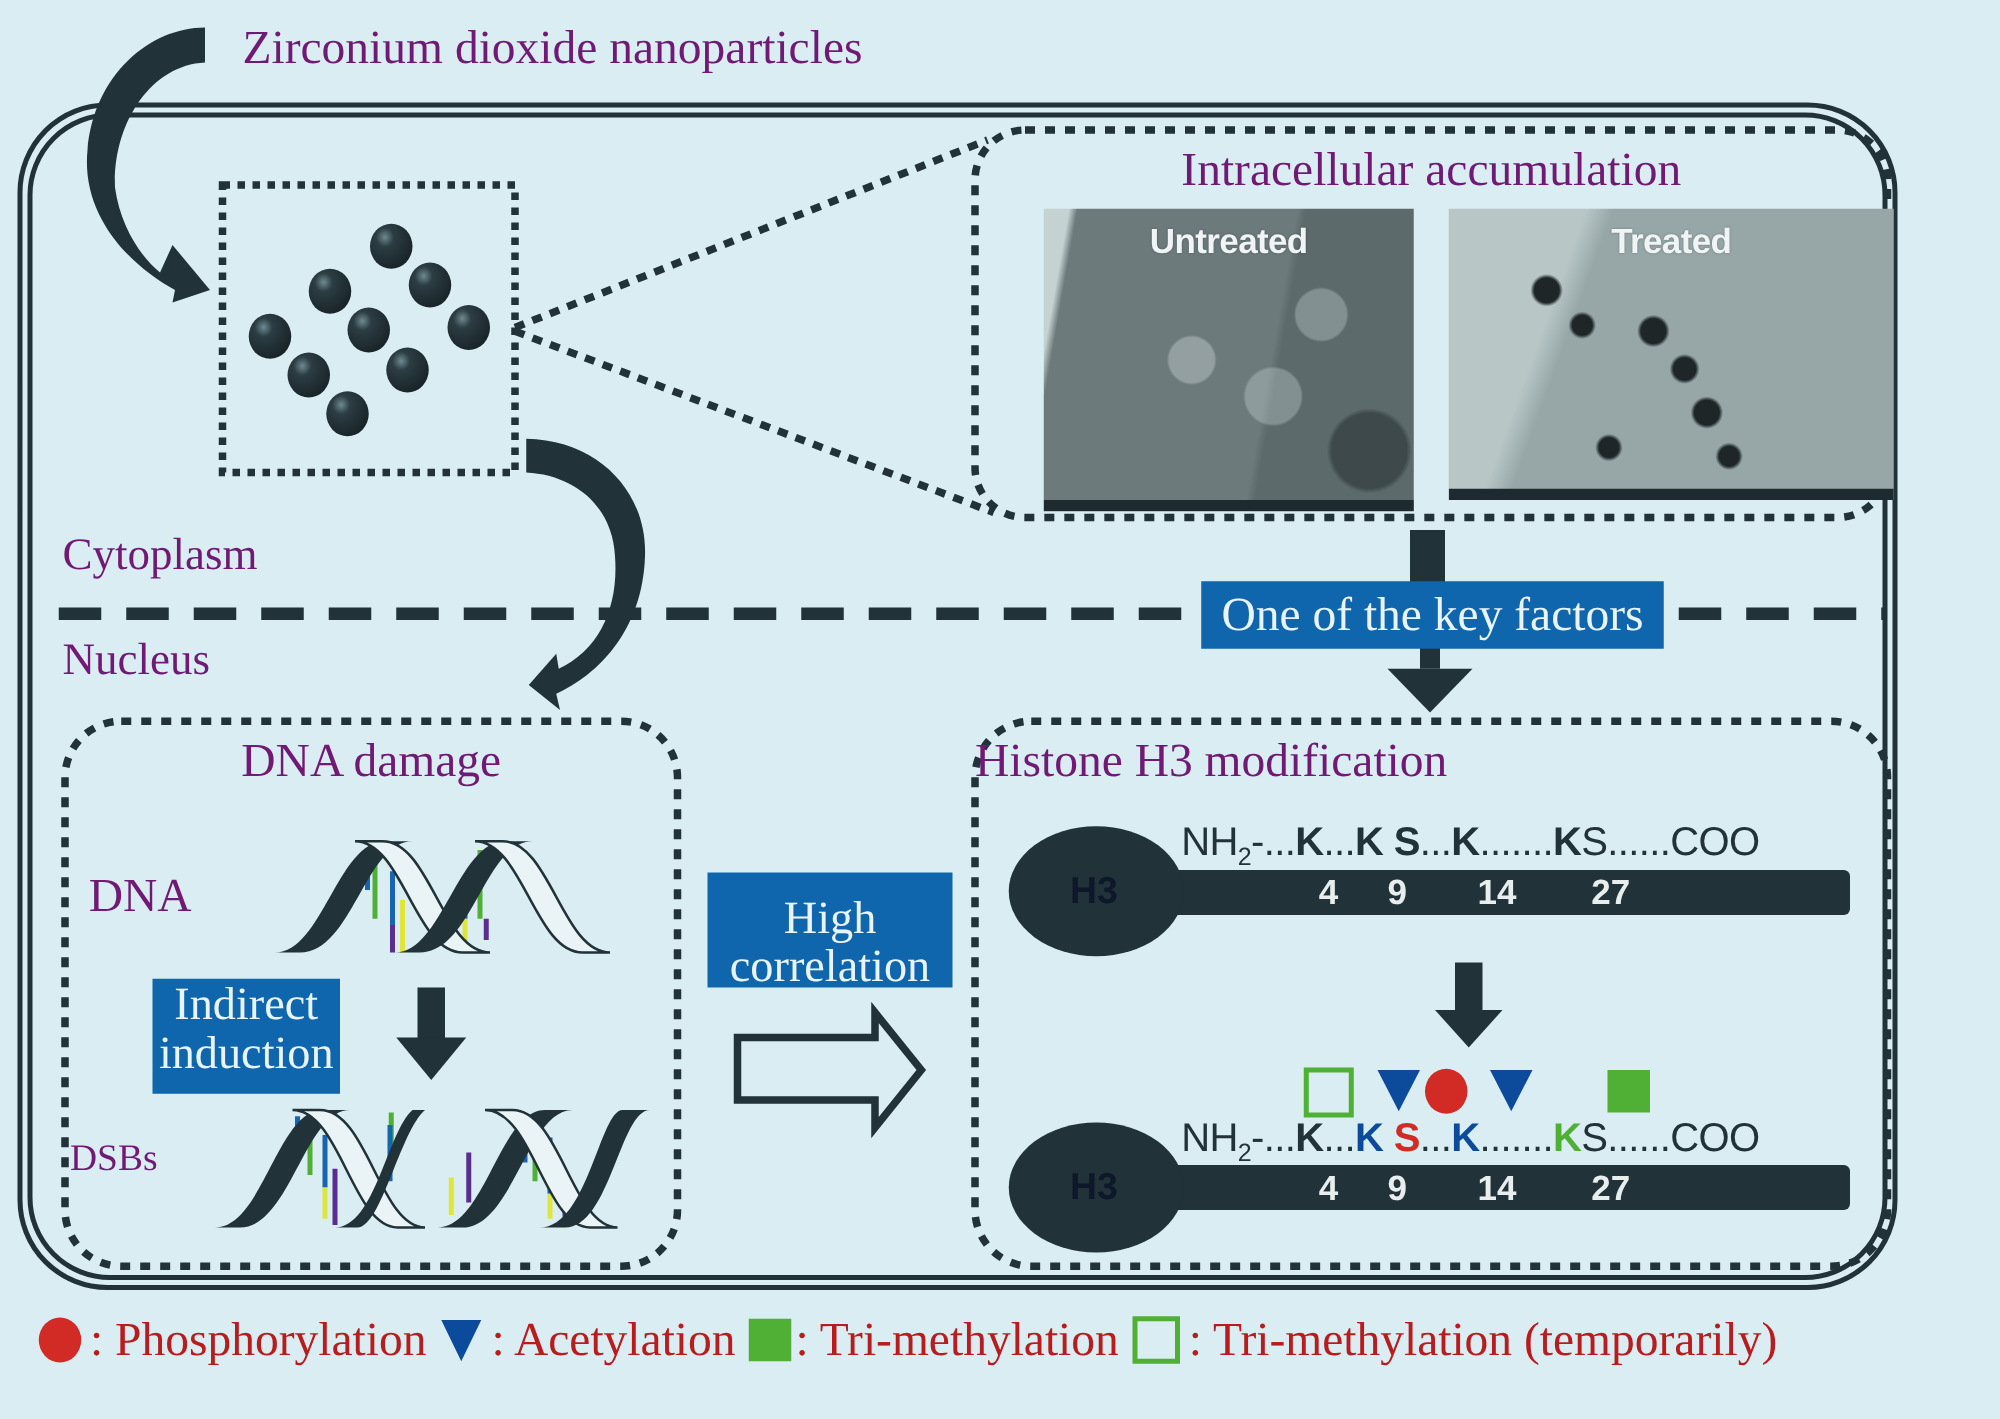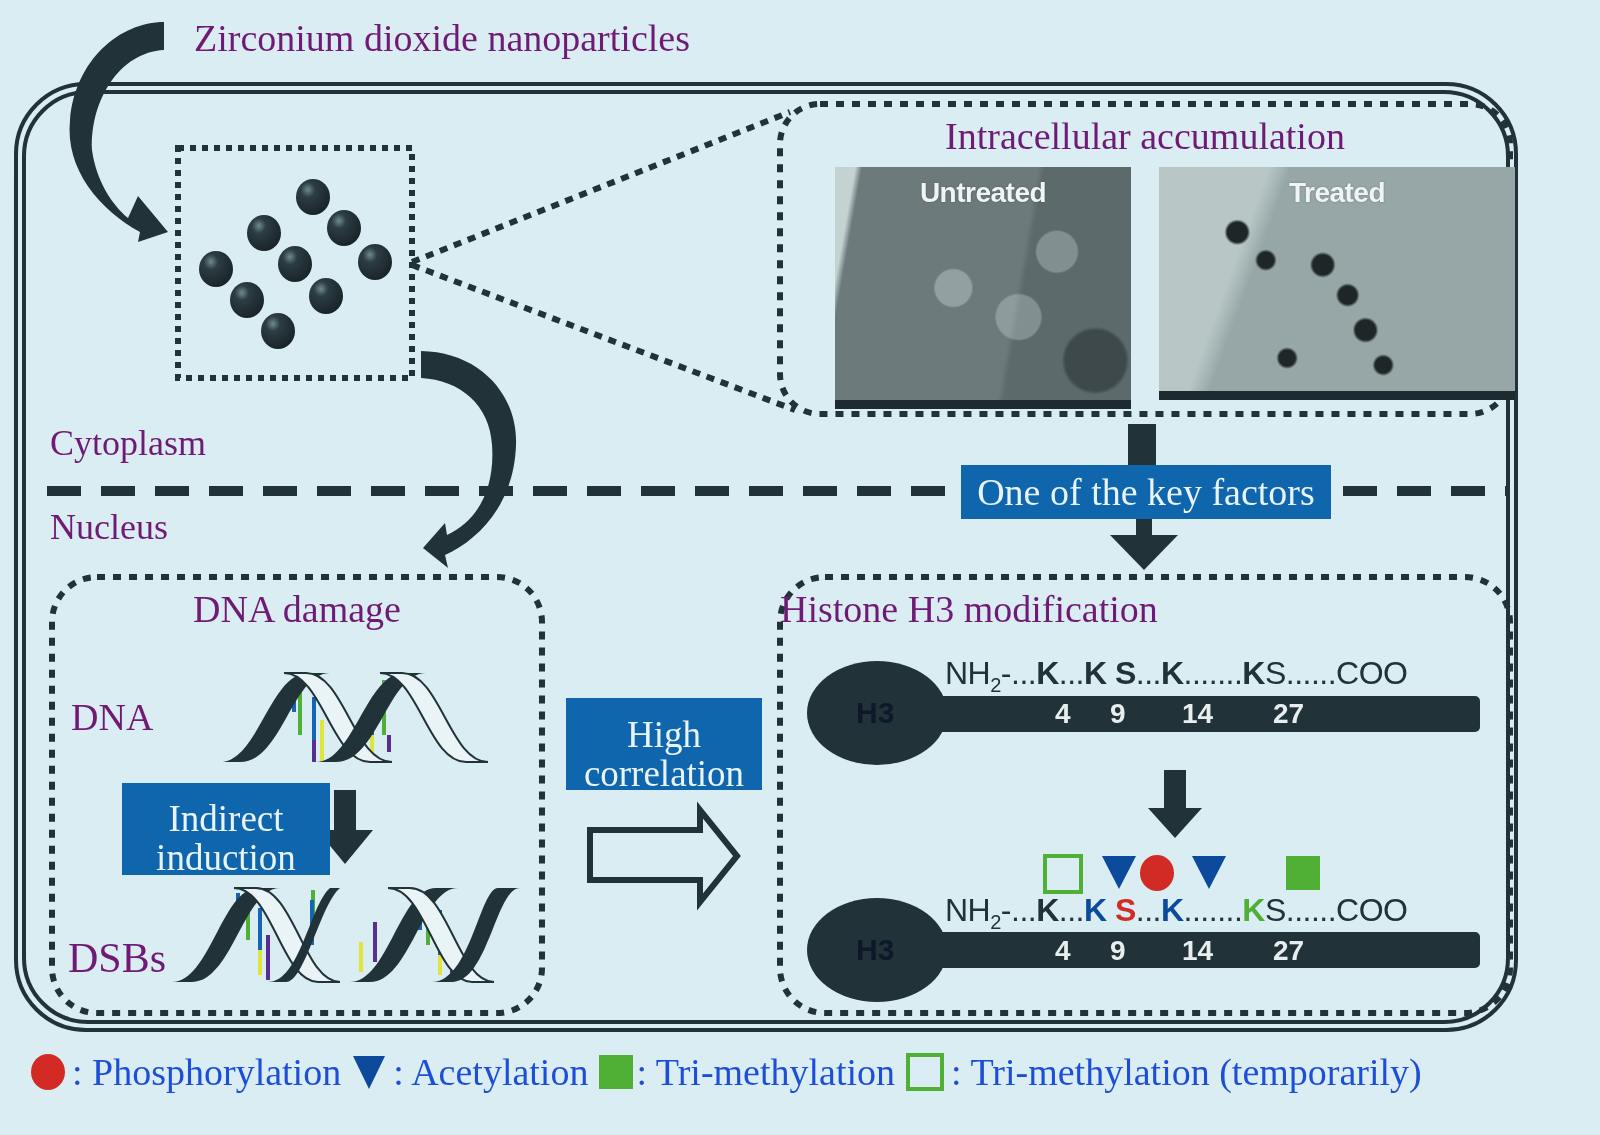--- a/index.html
+++ b/index.html
@@ -60,21 +60,21 @@
     position: absolute;
     font-family: "Liberation Sans", sans-serif;
     font-weight: bold;
     color: #0f172a;
     font-size: 30px;
   }
   .legend {
     position: absolute; left: 30px; top: 1050px;
     display: flex; align-items: center;
     font-family: "Liberation Serif", serif;
-    font-size: 38px; color: #1d4ed8;
+    font-size: 38px; color: #b91c1c;
     white-space: nowrap;
   }
   .legend .item { display: flex; align-items: center; margin-right: 10px; }
   .legend .txt { margin-left: 6px; }
 </style>
 </head>
 <body>
 
 <svg class="abs" width="1600" height="1135" style="left:0;top:0;">
 
@@ -232,22 +232,22 @@
               radial-gradient(circle at 63% 85%, #1e2628 0 8px, transparent 11px),
               linear-gradient(110deg, #b8c6c6 0 25%, #97a7a8 30% 100%);">
   <div class="cap">Treated</div>
   <div class="footer"></div>
 </div>
 
 <div class="label-box" style="left:961px;top:465px;width:370px;height:54px;font-size:38px;line-height:54px;">One of the key factors</div>
 
 <div class="abs serif" style="left:52px;top:587px;width:490px;text-align:center;font-size:38px;">DNA damage</div>
 <div class="abs serif" style="left:71px;top:695px;font-size:38px;">DNA</div>
-<div class="abs serif" style="left:68px;top:910px;font-size:42px;margin-top:24px;">DSBs</div>
-<div class="label-box" style="left:122px;top:783px;width:208px;height:92px;font-size:37px;padding-top:17px;box-sizing:border-box;">
+<div class="abs serif" style="left:56px;top:910px;font-size:30px;">DSBs</div>
+<div class="label-box" style="left:122px;top:783px;width:150px;height:92px;font-size:37px;padding-top:2px;box-sizing:border-box;">
   <div>Indirect</div>
   <div>induction</div>
 </div>
 
 <div class="label-box" style="left:566px;top:698px;width:196px;height:92px;font-size:37px;padding-top:18px;box-sizing:border-box;">
   <div>High</div>
   <div>correlation</div>
 </div>
 
 <div class="abs serif" style="left:780px;top:587px;width:730px;text-align:left;font-size:38px;">Histone H3 modification</div>

